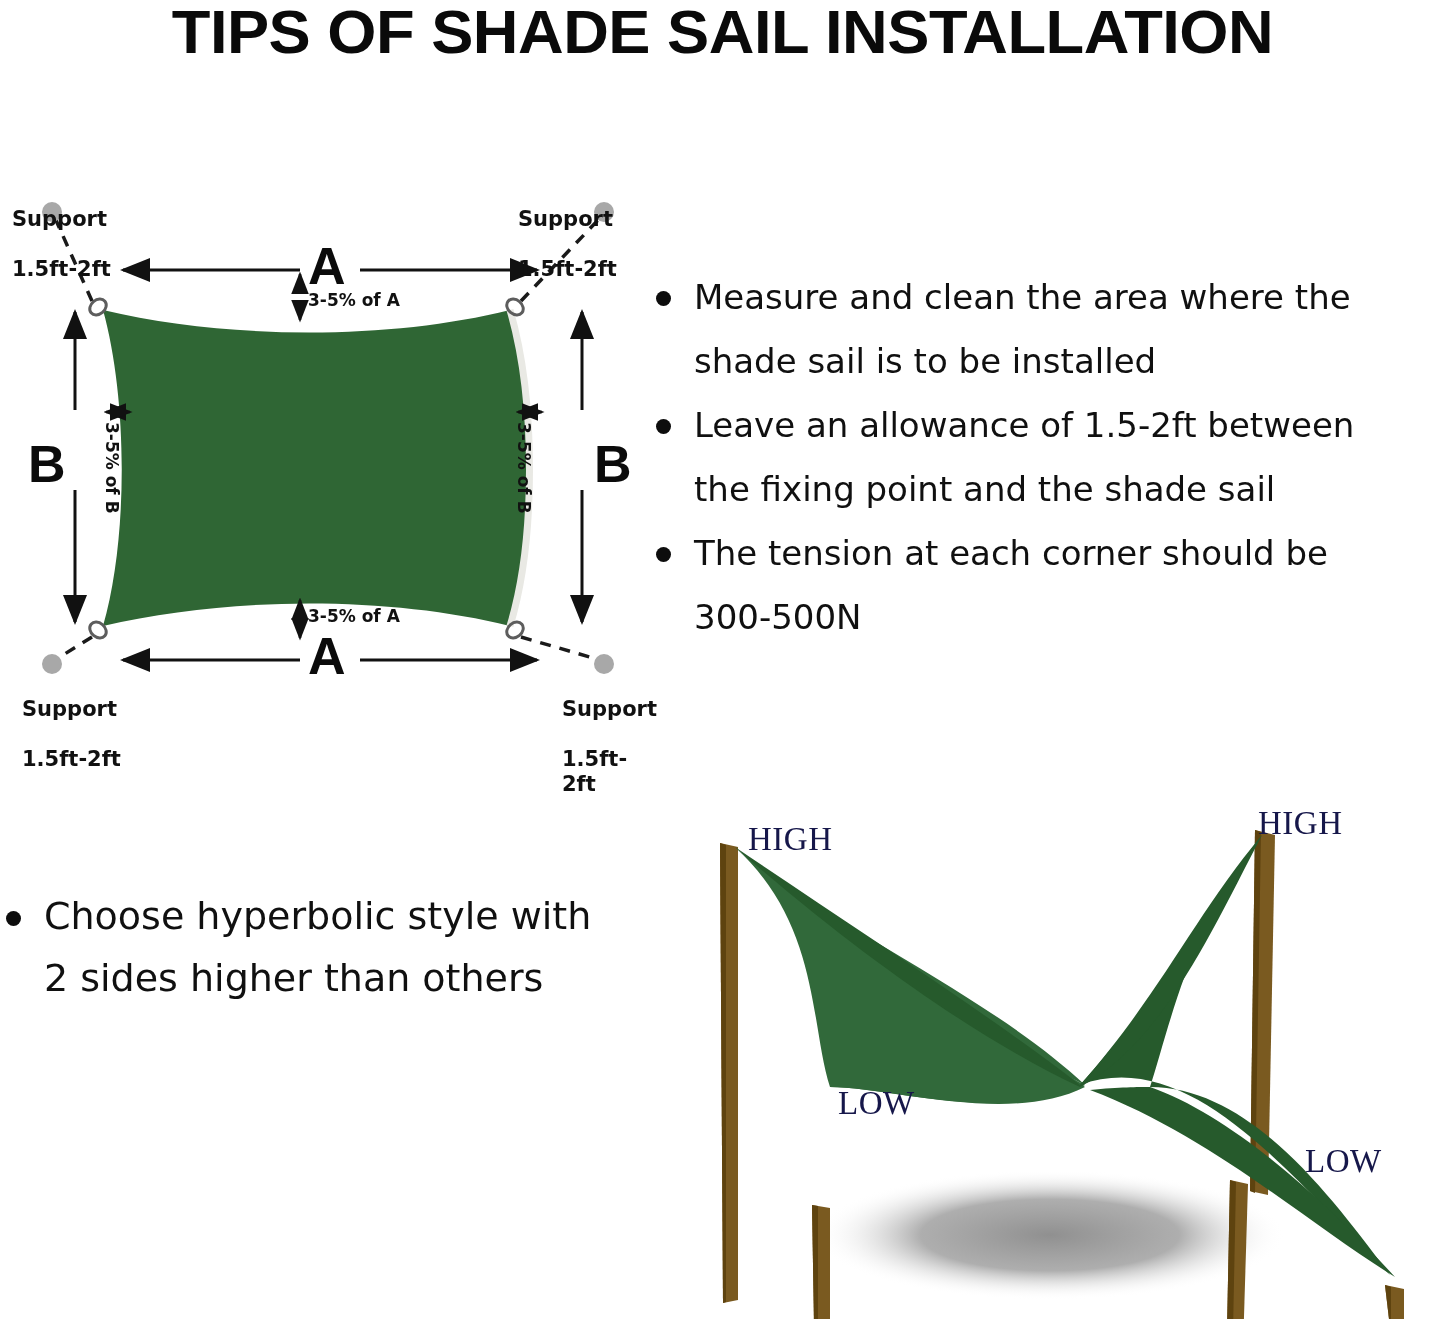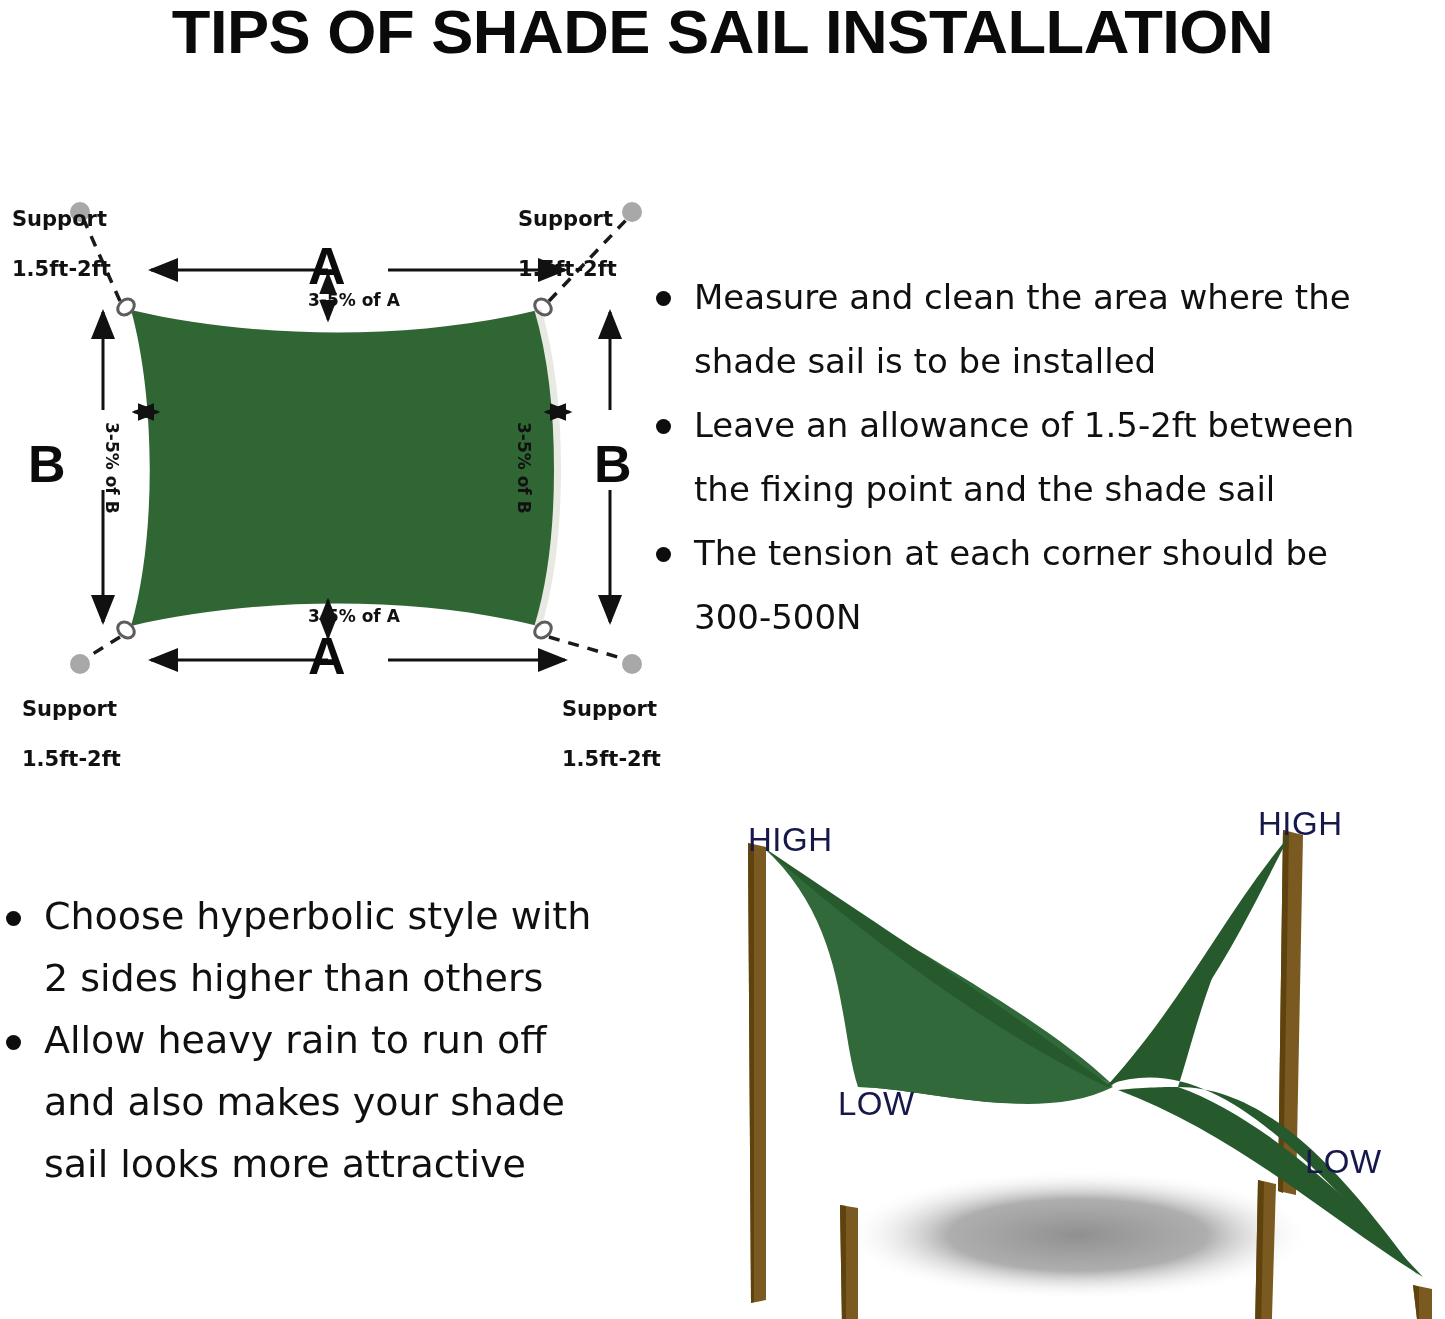--- a/index.html
+++ b/index.html
@@ -81,28 +81,28 @@
     top: 26px;
     width: 15px;
     height: 15px;
     border-radius: 50%;
     background: #0d0d0d;
   }
   #right-list .bullet-item { font-size: 34px; line-height: 64px; }
 
   
   .hl-label {
-    font-family: Liberation Sans, sans-serif;
+    font-family: Liberation Serif, serif;
     font-size: 33px;
     color: #16174a;
     letter-spacing: 0.5px;
   }
 
   svg { display: block; }
-  #diagram-top, #diagram-hyperbolic { position: absolute; padding-left: 28px; }
+  #diagram-top, #diagram-hyperbolic { position: absolute; }
 </style>
 </head>
 <body>
 
 <div id="title" class="abs">TIPS OF SHADE SAIL INSTALLATION</div>
 
 <div id="diagram-top" style="left:0px; top:160px; width:660px; height:570px;">
 
   <svg width="660" height="570" viewBox="0 0 660 570">
     <defs>
@@ -227,23 +227,20 @@
 shade sail is to be installed</div>
   <div class="bullet-item">Leave an allowance of 1.5-2ft between
 the fixing point and the shade sail</div>
   <div class="bullet-item">The tension at each corner should be
 300-500N</div>
 </div>
 
 <div id="left-list" class="bullet-list" style="left:0px; top:885px; width:620px;">
   <div class="bullet-item">Choose hyperbolic style with
 2 sides higher than others</div>
-  <div class="bullet-item">Allow heavy rain to run off
-and also makes your shade
-sail looks more attractive</div>
 </div>
 
 <div id="diagram-hyperbolic" style="left:690px; top:795px; width:755px; height:524px;">
 
   <svg width="755" height="524" viewBox="0 0 755 524">
     <defs>
       <radialGradient id="groundShadow" cx="50%" cy="50%" r="50%">
         <stop offset="0%" stop-color="#8a8a8a" stop-opacity="0.95"></stop>
         <stop offset="55%" stop-color="#9a9a9a" stop-opacity="0.8"></stop>
         <stop offset="100%" stop-color="#ffffff" stop-opacity="0"></stop>

